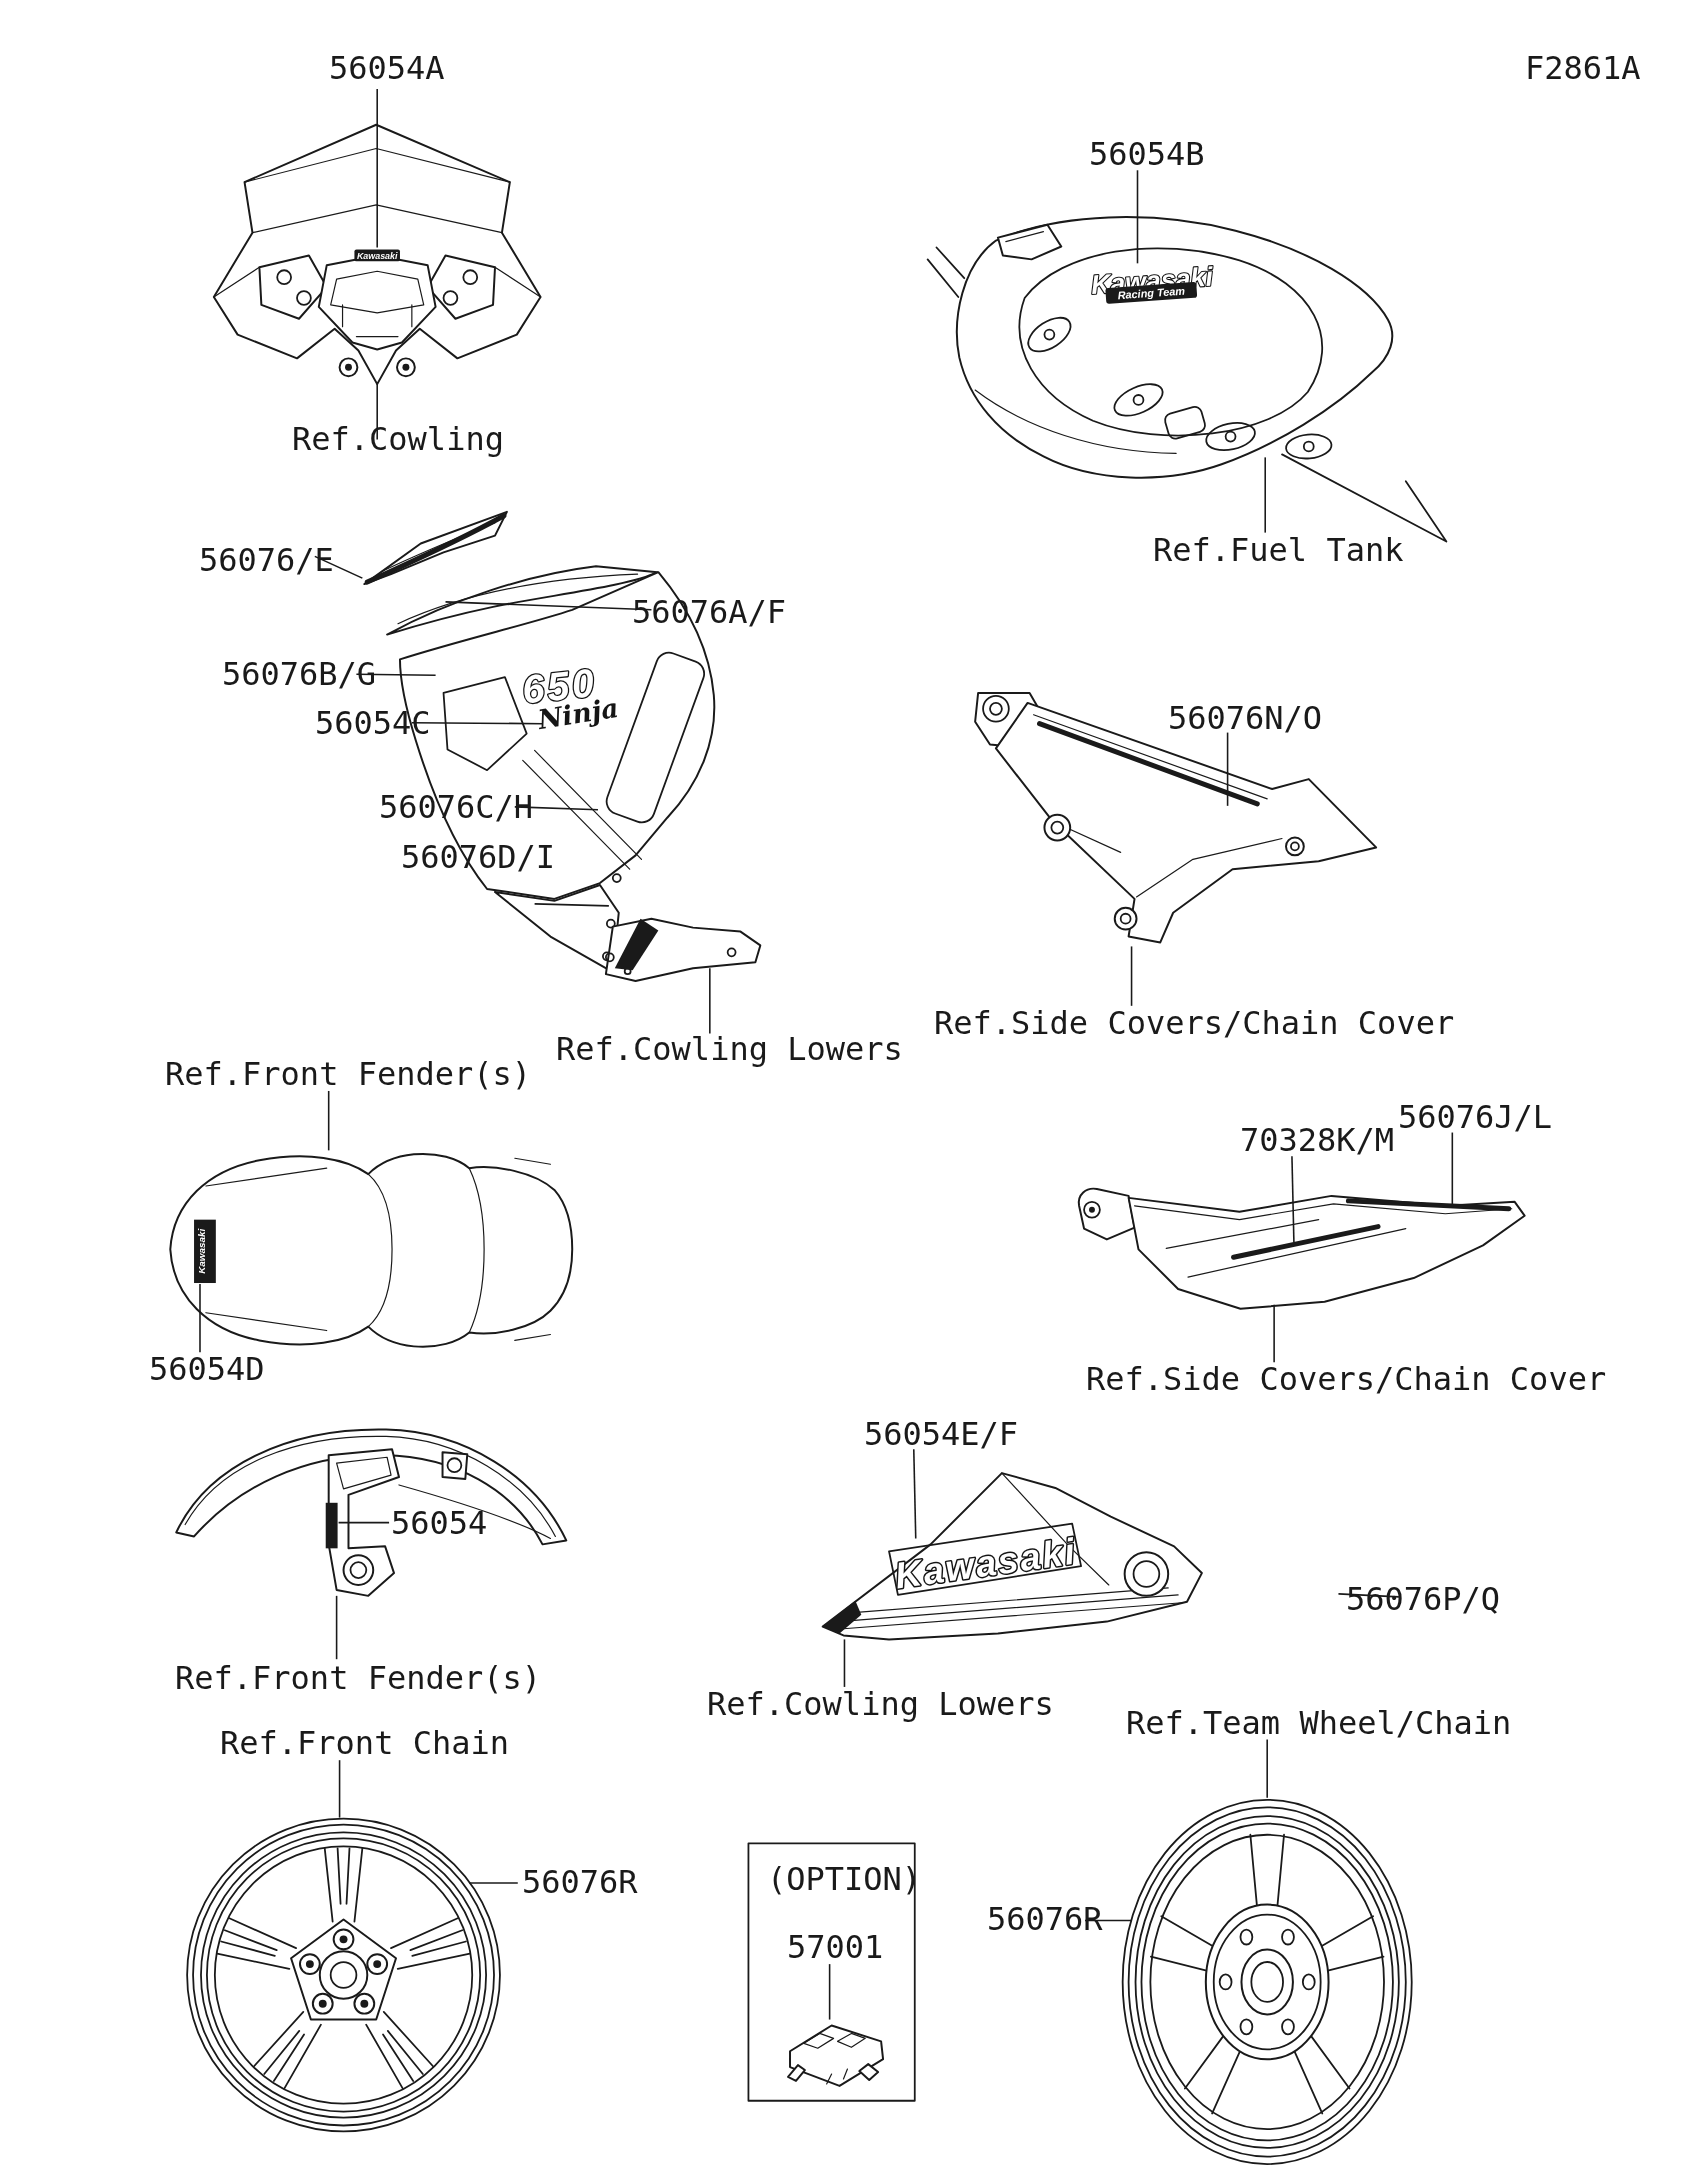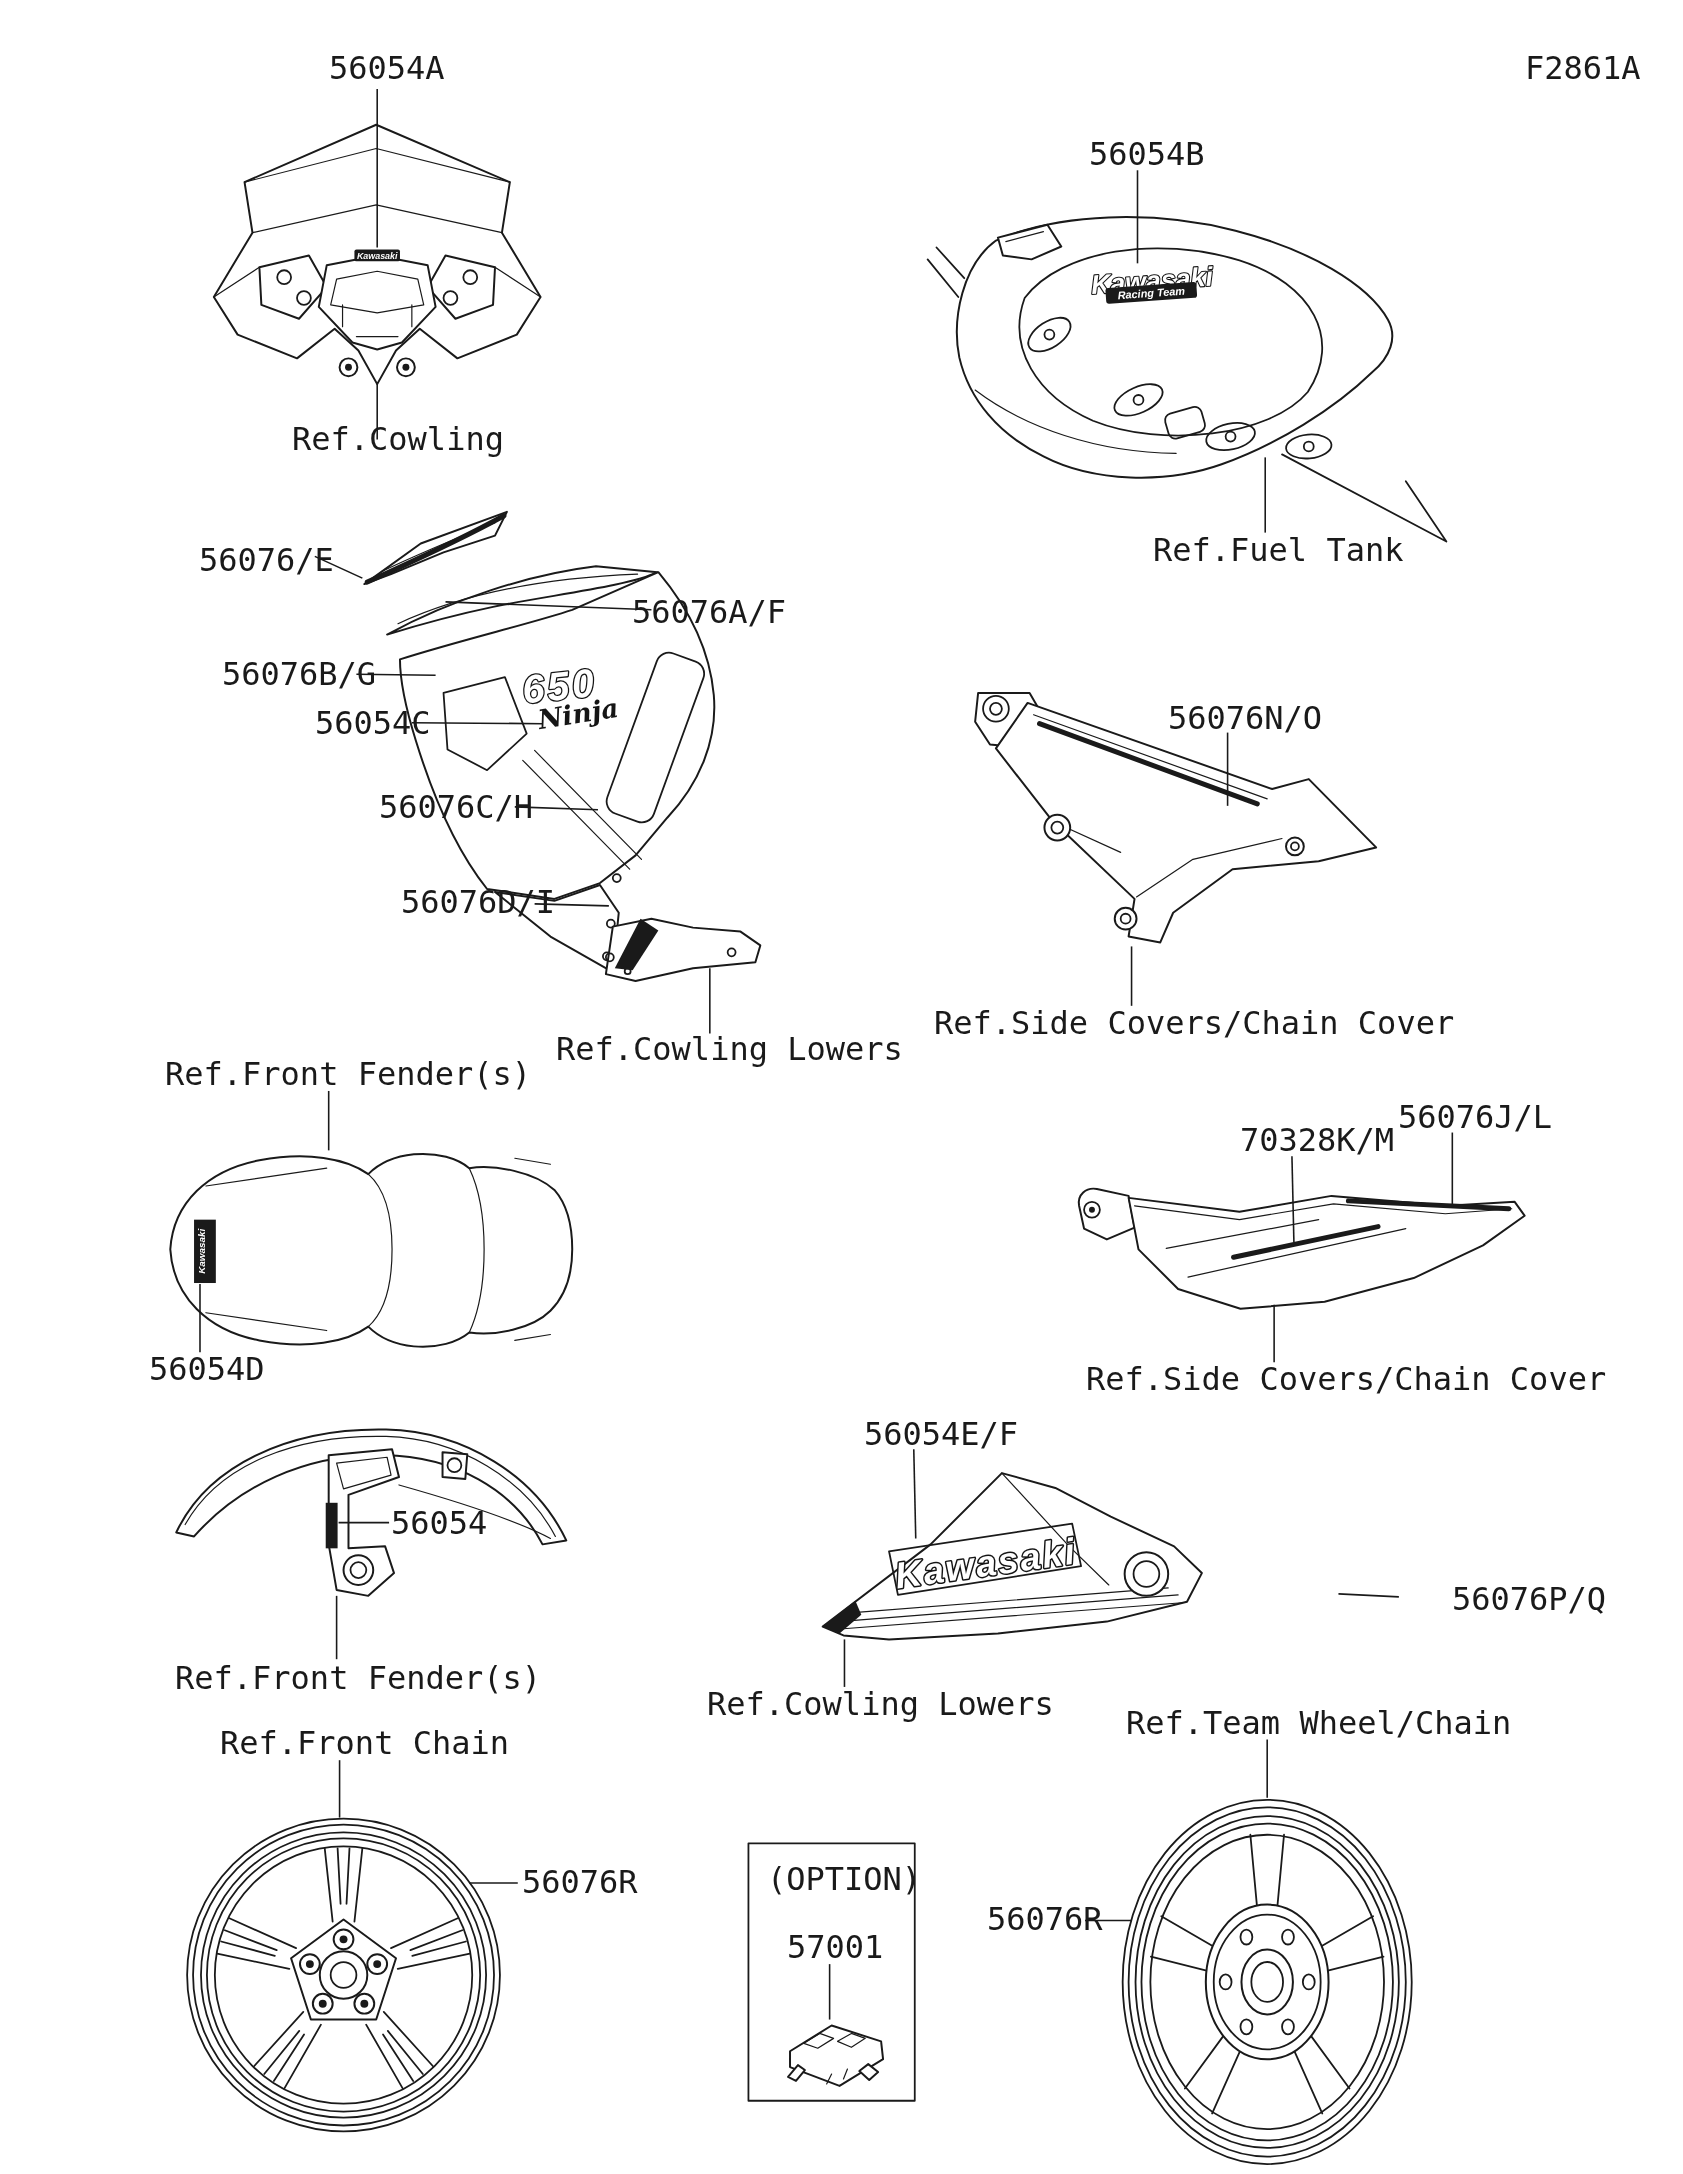--- a/index.html
+++ b/index.html
@@ -261,33 +261,33 @@
 
 <span class="lbl" style="left:329px;top:53px">56054A</span>
 <span class="lbl" style="left:292px;top:424px">Ref.Cowling</span>
 <span class="lbl" style="left:1089px;top:139px">56054B</span>
 <span class="lbl" style="left:1153px;top:535px">Ref.Fuel Tank</span>
 <span class="lbl" style="left:199px;top:545px">56076/E</span>
 <span class="lbl" style="left:632px;top:597px">56076A/F</span>
 <span class="lbl" style="left:222px;top:659px">56076B/G</span>
 <span class="lbl" style="left:315px;top:708px">56054C</span>
 <span class="lbl" style="left:379px;top:792px">56076C/H</span>
-<span class="lbl" style="left:401px;top:887px">56076D/I</span>
+<span class="lbl" style="left:401px;top:842px">56076D/I</span>
 <span class="lbl" style="left:556px;top:1034px">Ref.Cowling Lowers</span>
 <span class="lbl" style="left:1168px;top:703px">56076N/O</span>
 <span class="lbl" style="left:934px;top:1008px">Ref.Side Covers/Chain Cover</span>
 <span class="lbl" style="left:165px;top:1059px">Ref.Front Fender(s)</span>
 <span class="lbl" style="left:149px;top:1354px">56054D</span>
 <span class="lbl" style="left:1240px;top:1125px">70328K/M</span>
 <span class="lbl" style="left:1398px;top:1102px">56076J/L</span>
 <span class="lbl" style="left:1086px;top:1364px">Ref.Side Covers/Chain Cover</span>
 <span class="lbl" style="left:391px;top:1508px">56054</span>
 <span class="lbl" style="left:175px;top:1663px">Ref.Front Fender(s)</span>
 <span class="lbl" style="left:864px;top:1419px">56054E/F</span>
-<span class="lbl" style="left:1452px;top:1584px">56076P/Q</span>
+<span class="lbl" style="left:1346px;top:1584px">56076P/Q</span>
 <span class="lbl" style="left:707px;top:1689px">Ref.Cowling Lowers</span>
 <span class="lbl" style="left:1126px;top:1708px">Ref.Team Wheel/Chain</span>
 <span class="lbl" style="left:220px;top:1728px">Ref.Front Chain</span>
 <span class="lbl" style="left:522px;top:1867px">56076R</span>
 <span class="lbl" style="left:767px;top:1864px">(OPTION)</span>
 <span class="lbl" style="left:787px;top:1932px">57001</span>
 <span class="lbl" style="left:987px;top:1904px">56076R</span>
 <span class="lbl" style="left:1525px;top:53px">F2861A</span>
 
 </div>

